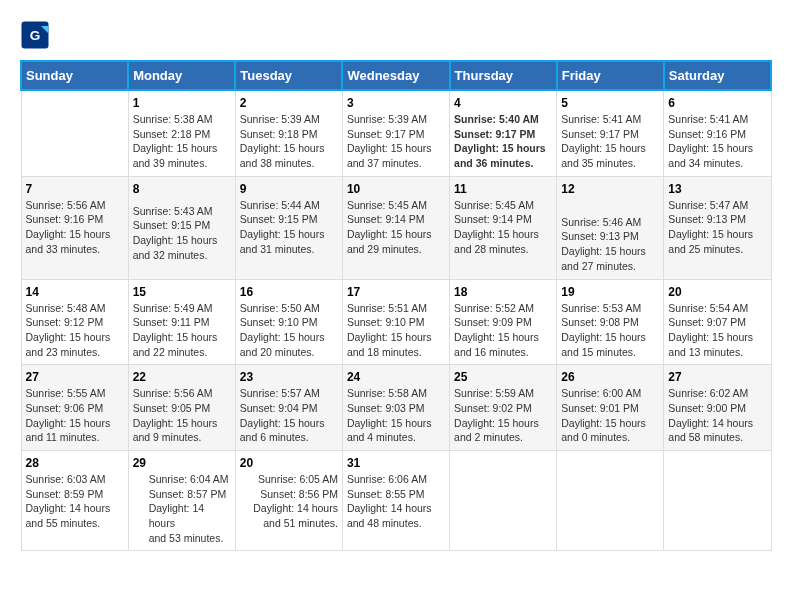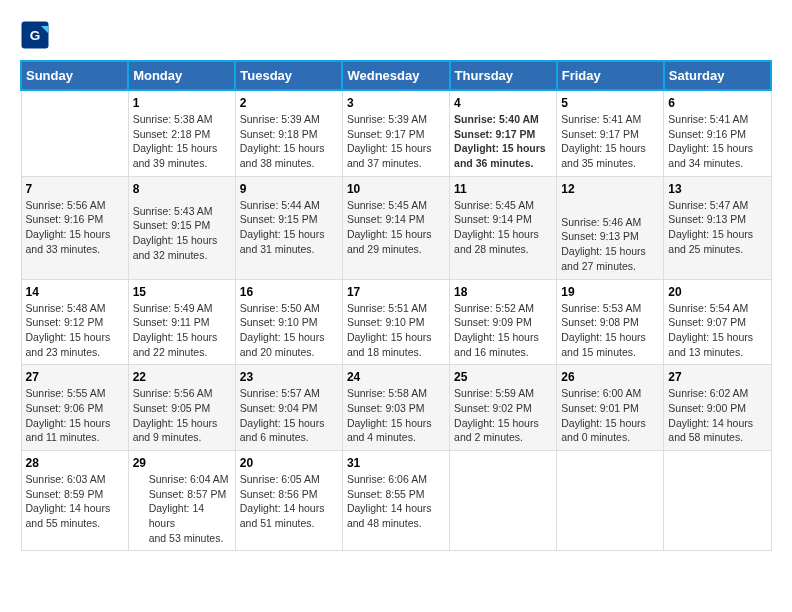--- a/index.html
+++ b/index.html
@@ -330,21 +330,21 @@
         </td>
         <td>
           <span class="day-number">29</span>
           <div class="day-info" style="white-space: pre-line; margin-left: 16px;">Sunrise: 6:04 AM
 Sunset: 8:57 PM
 Daylight: 14 hours
 and 53 minutes.</div>
         </td>
         <td>
           <span class="day-number">20</span>
-          <div class="day-info" style="white-space: pre-line;">Sunrise: 6:05 AM
+          <div class="day-info" style="white-space: pre-line; text-align: right;">Sunrise: 6:05 AM
 Sunset: 8:56 PM
 Daylight: 14 hours
 and 51 minutes.</div>
         </td>
         <td>
           <span class="day-number">31</span>
           <div class="day-info" style="white-space: pre-line;">Sunrise: 6:06 AM
 Sunset: 8:55 PM
 Daylight: 14 hours
 and 48 minutes.</div>

